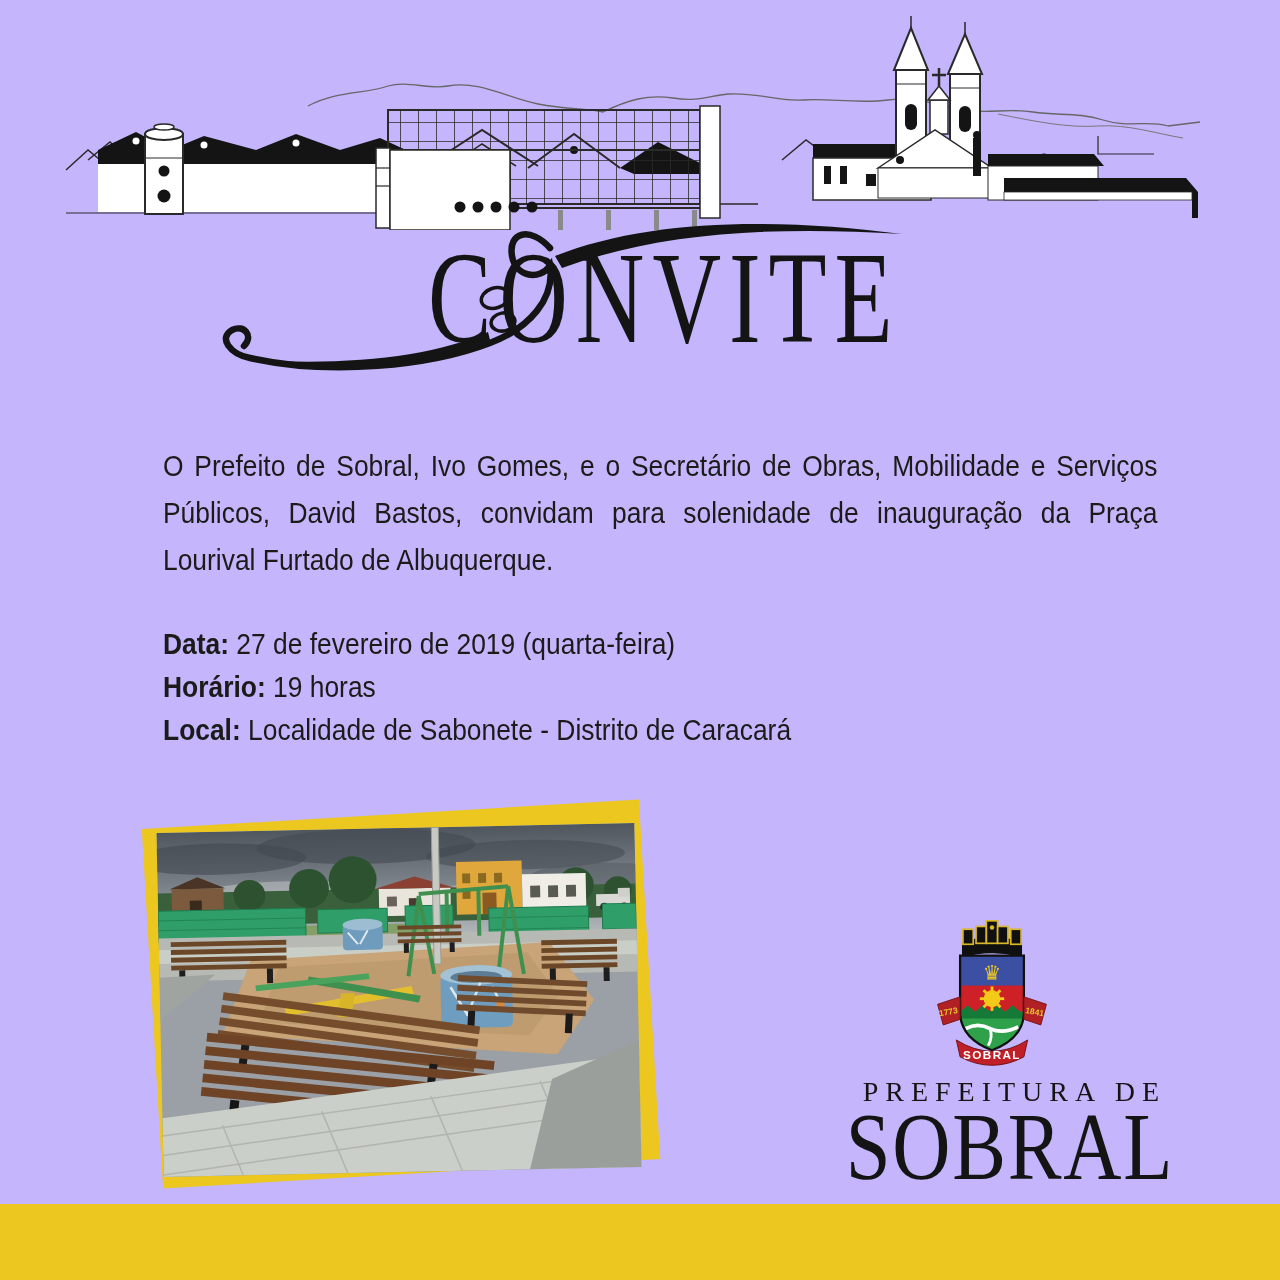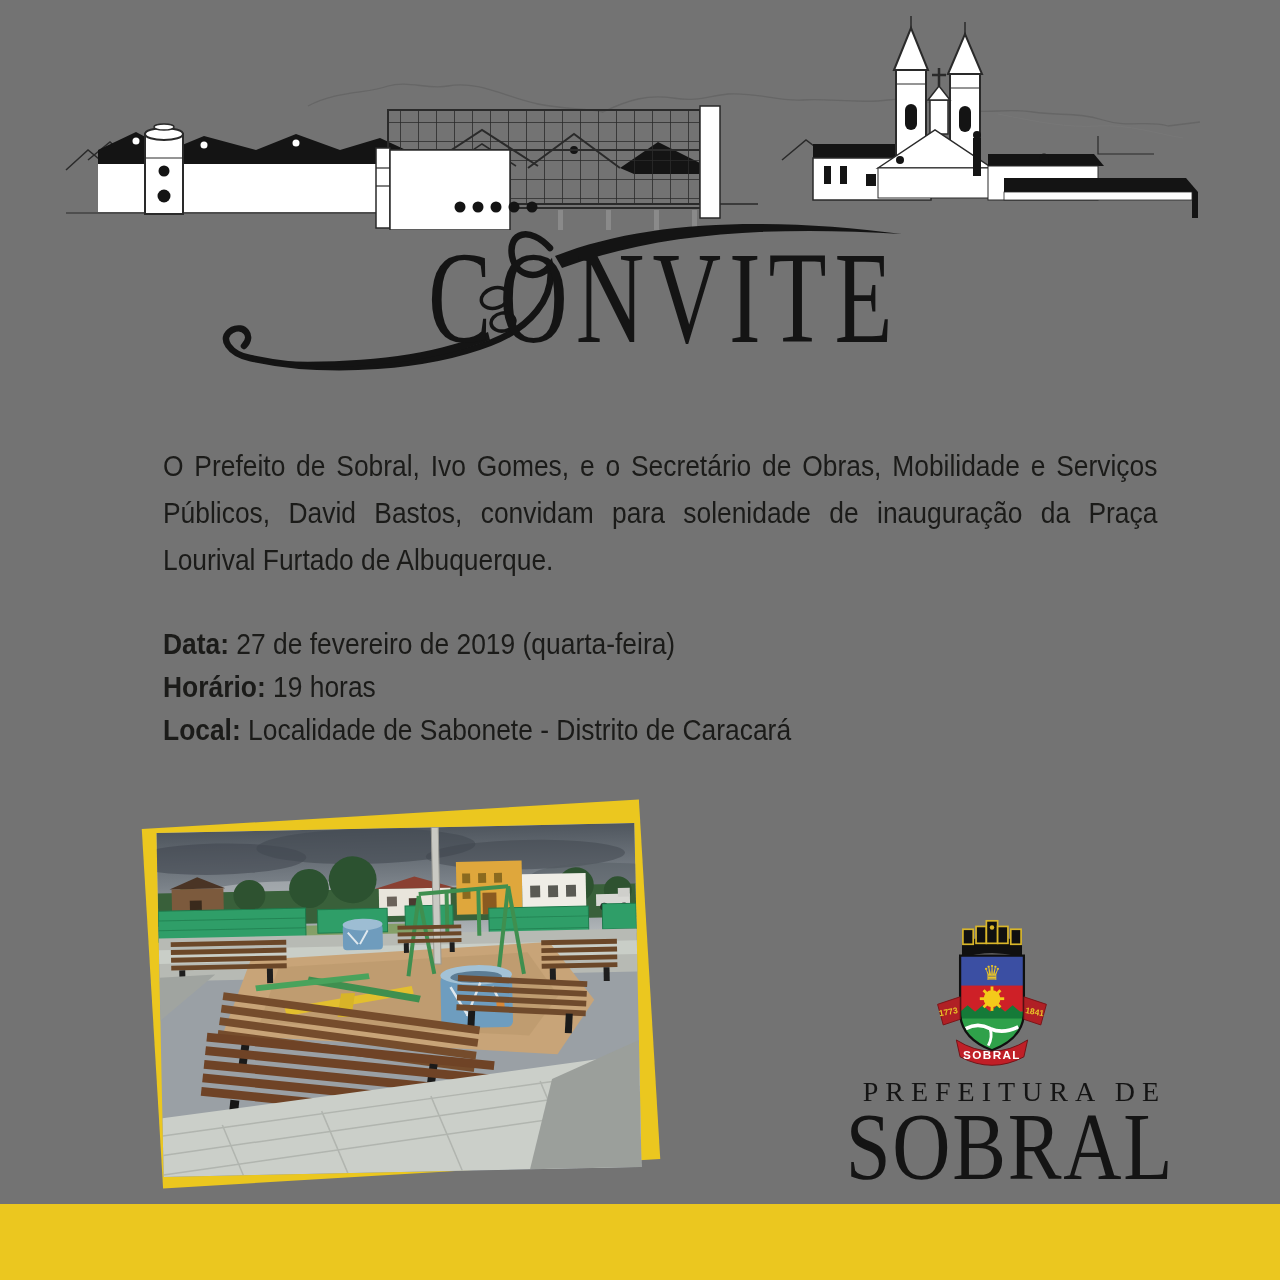--- a/index.html
+++ b/index.html
@@ -1,16 +1,16 @@
 <!DOCTYPE html>
 <html><head>
 <meta charset="utf-8">
 <style>
   html,body{margin:0;padding:0;background:#e9e9e9;}
-  .page{position:relative;width:1280px;height:1280px;background:#737373;overflow:hidden;
+  .page{position:relative;width:1280px;height:1280px;background:#c4b5fd;overflow:hidden;
         margin:0 auto;font-family:"Liberation Sans",sans-serif;color:#1d1d1b;}
 
   
   .skyline{position:absolute;left:58px;top:8px;width:1150px;height:222px;}
   .skyline svg{display:block;width:100%;height:100%;}
 
   
   .title-swash{position:absolute;left:210px;top:218px;width:710px;height:180px;}
   .title-text{position:absolute;left:428px;top:232px;margin:0;font-family:"Liberation Serif",serif;
               font-weight:normal;font-size:132px;line-height:1;letter-spacing:11px;color:#141414;

